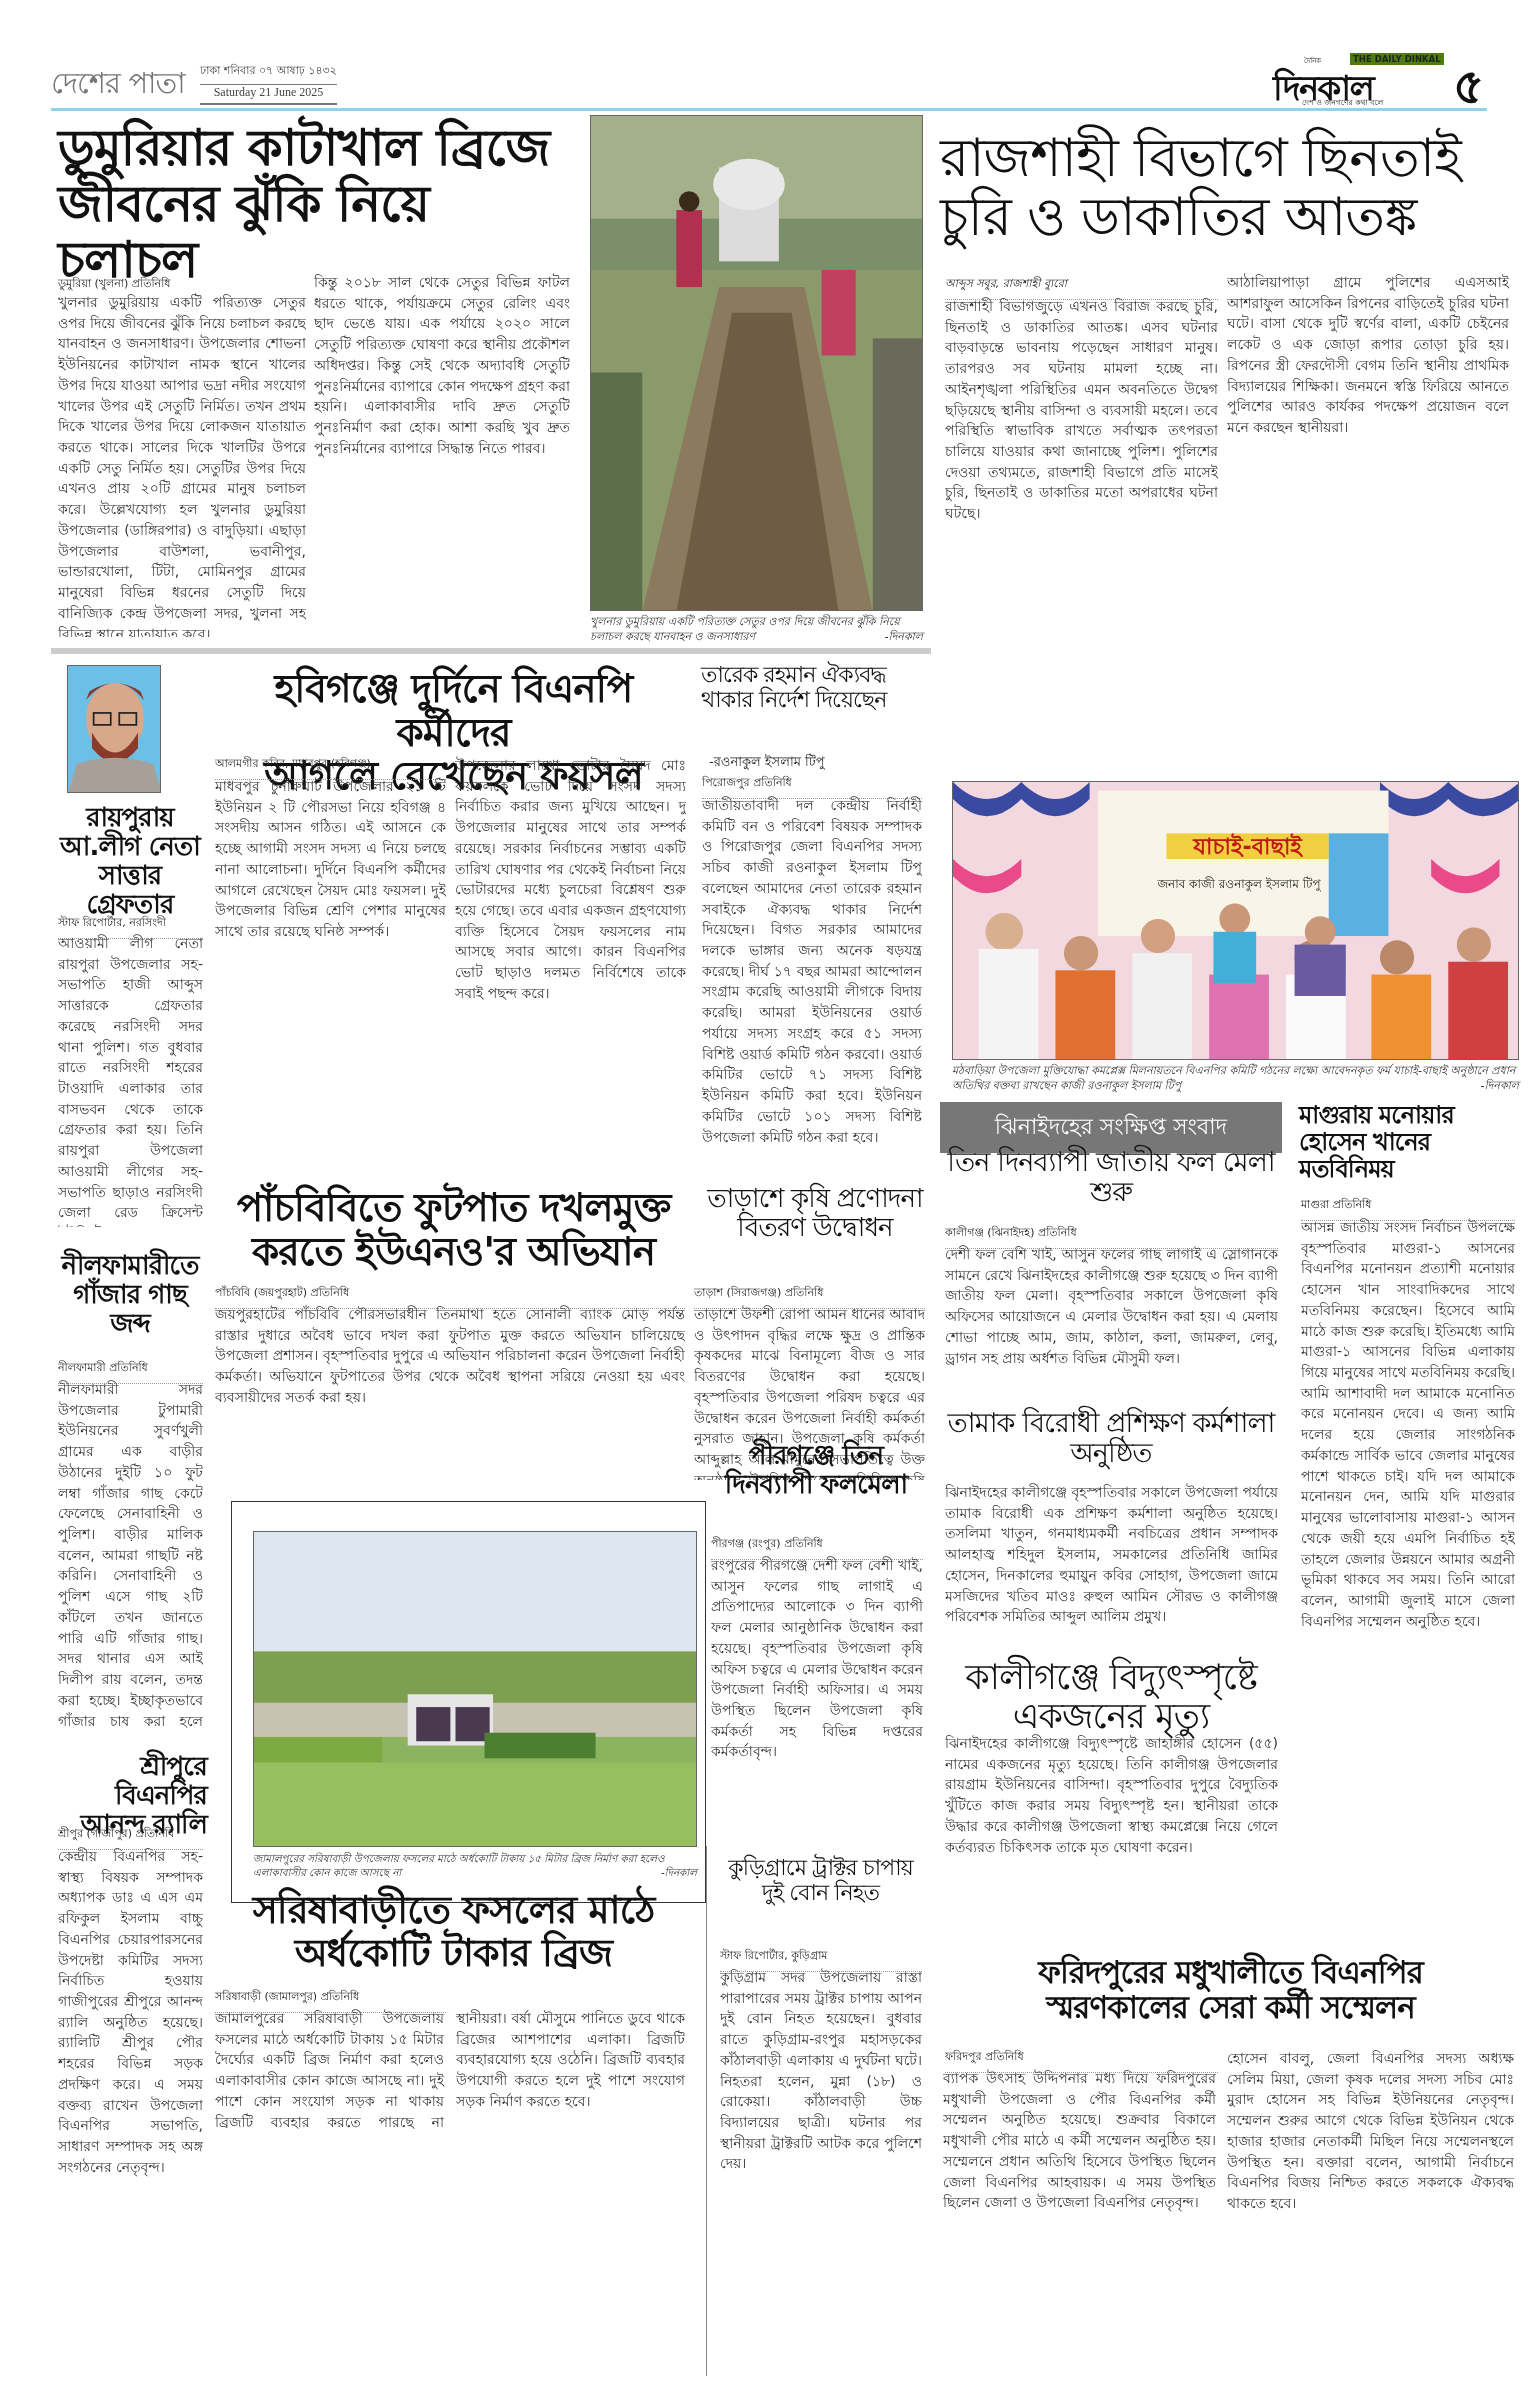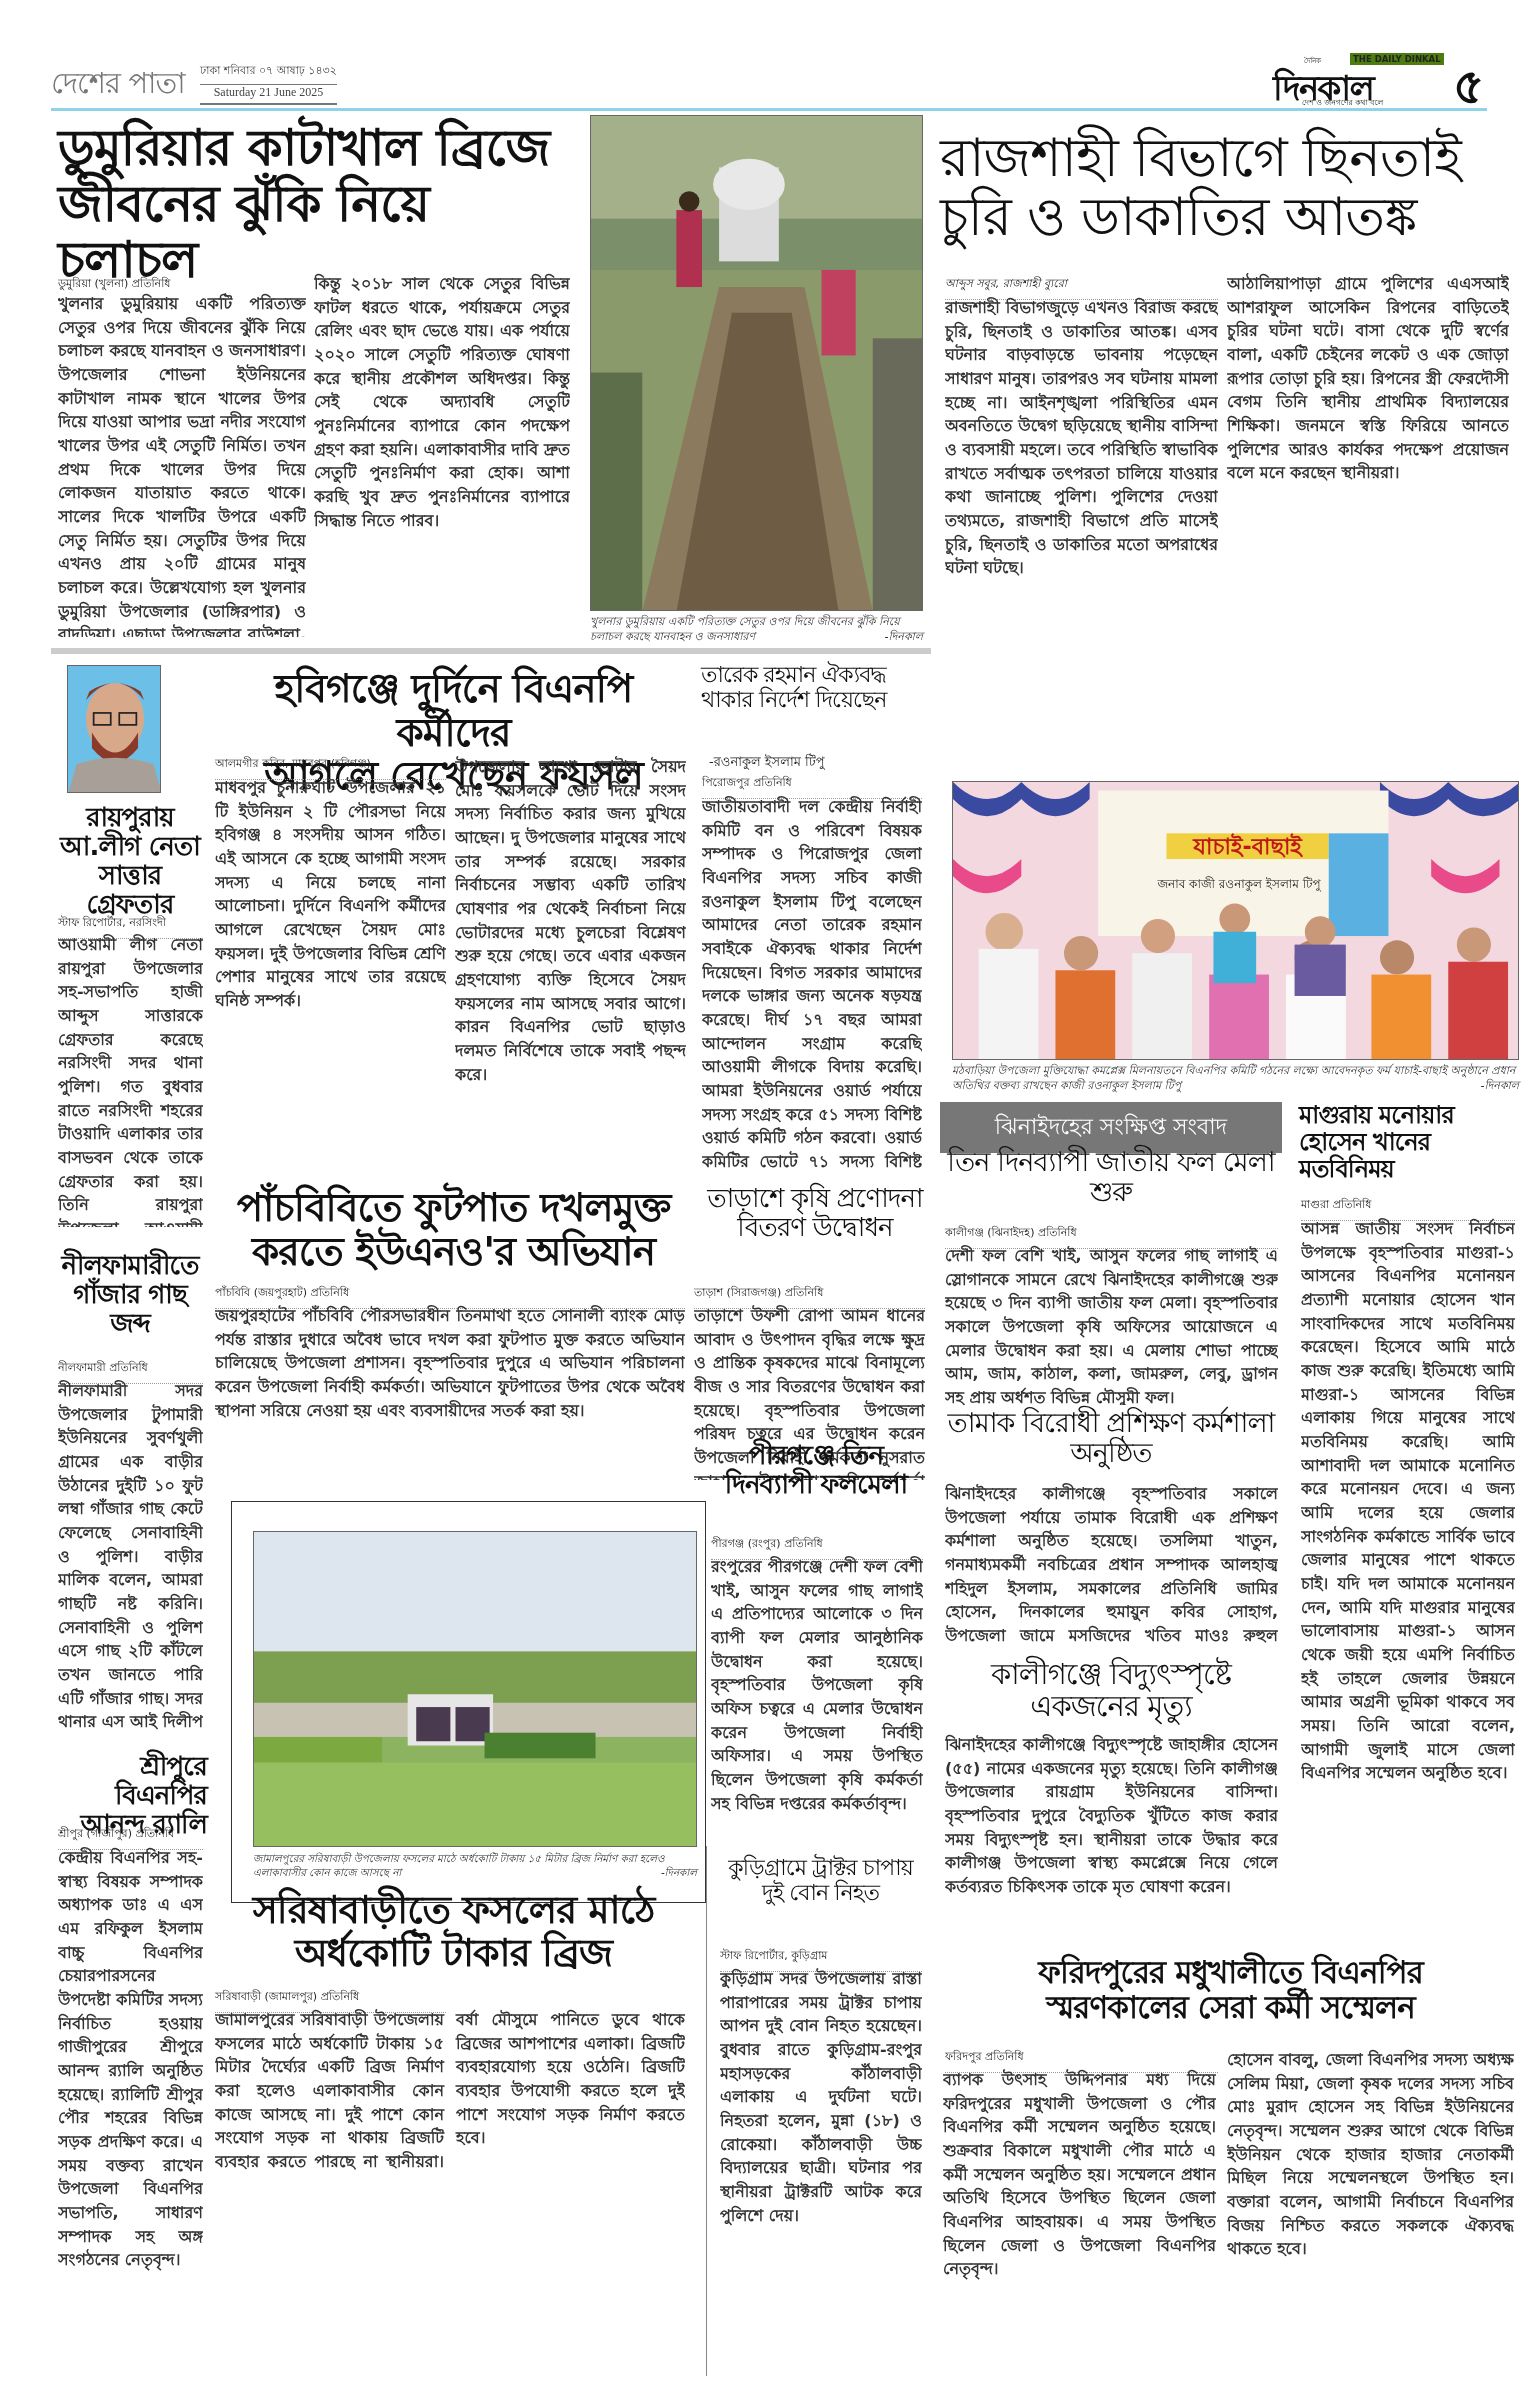--- a/index.html
+++ b/index.html
@@ -17,21 +17,21 @@
   .page-num { left: 1453px; top: 50px; font-size: 48px; font-weight: bold; color:#111; font-family:"DejaVu Serif", serif; }
   .topline { left: 51px; top: 108px; width: 1436px; height: 2.6px; background: #8fd3e8; }
 
   .headline { font-weight: bold; color: #111; line-height: 1.12; letter-spacing: -0.9px; }
   .hl-xl { font-size: 50px; }
   .hl-l { font-size: 39px; }
   .hl-m { font-size: 32px; }
   .hl-s { font-size: 26px; }
   .thin { font-weight: normal; }
   .byline { font-size: 11px; color: #222; border-bottom: 0.9px dotted #999; padding-bottom: 5.1px; }
-  .body-text { font-size: 16px; line-height: 1.48; color: #333; text-align: justify; overflow: hidden; font-weight: bold; }
+  .body-text { font-size: 14px; line-height: 1.48; color: #333; text-align: justify; overflow: hidden; }
   .caption { font-size: 11px; font-style: italic; color: #333; line-height: 1.4; }
   .hr-gray { height: 6px; background: #ccc; }
   .vline { width: 0.9px; background: #888; }
   .photo { overflow: hidden; border: 0.9px solid #666; }
   .section-banner { background: #777; color: #fff; font-size: 22px; text-align: center; padding: 6.8px 0; }
 </style>
 </head>
 <body>
 
 <div class="abs masthead-section">দেশের পাতা</div>
@@ -150,21 +150,21 @@
   <span>মঠবাড়িয়া উপজেলা মুক্তিযোদ্ধা কমপ্লেক্স মিলনায়তনে বিএনপির কমিটি গঠনের লক্ষ্যে আবেদনকৃত ফর্ম যাচাই-বাছাই অনুষ্ঠানে প্রধান অতিথির বক্তব্য রাখছেন কাজী রওনাকুল ইসলাম টিপু</span>
   <span style="float:right;">-দিনকাল</span>
 </div>
 
 <div class="abs section-banner" style="left:940px;top:1102px;width:342px;">ঝিনাইদহের সংক্ষিপ্ত সংবাদ</div>
 <div class="abs headline hl-m thin" style="left:940px;top:1147px;width:342px;text-align:center;font-size:27px;">তিন দিনব্যাপী জাতীয় ফল মেলা শুরু</div>
 <div class="abs byline" style="left:945px;top:1224px;width:333px;">কালীগঞ্জ (ঝিনাইদহ) প্রতিনিধি</div>
 <div class="abs body-text" style="left:945px;top:1244px;width:333px;height:161px;">দেশী ফল বেশি খাই, আসুন ফলের গাছ লাগাই এ স্লোগানকে সামনে রেখে ঝিনাইদহের কালীগঞ্জে শুরু হয়েছে ৩ দিন ব্যাপী জাতীয় ফল মেলা। বৃহস্পতিবার সকালে উপজেলা কৃষি অফিসের আয়োজনে এ মেলার উদ্বোধন করা হয়। এ মেলায় শোভা পাচ্ছে আম, জাম, কাঠাল, কলা, জামরুল, লেবু, ড্রাগন সহ প্রায় অর্ধশত বিভিন্ন মৌসুমী ফল।</div>
 <div class="abs headline hl-m thin" style="left:940px;top:1408px;width:342px;text-align:center;font-size:27px;">তামাক বিরোধী প্রশিক্ষণ কর্মশালা অনুষ্ঠিত</div>
 <div class="abs body-text" style="left:945px;top:1482px;width:333px;height:167px;">ঝিনাইদহের কালীগঞ্জে বৃহস্পতিবার সকালে উপজেলা পর্যায়ে তামাক বিরোধী এক প্রশিক্ষণ কর্মশালা অনুষ্ঠিত হয়েছে। তসলিমা খাতুন, গনমাধ্যমকর্মী নবচিত্রের প্রধান সম্পাদক আলহাজ্ব শহিদুল ইসলাম, সমকালের প্রতিনিধি জামির হোসেন, দিনকালের হুমায়ুন কবির সোহাগ, উপজেলা জামে মসজিদের খতিব মাওঃ রুহুল আমিন সৌরভ ও কালীগঞ্জ পরিবেশক সমিতির আব্দুল আলিম প্রমুখ।</div>
-<div class="abs headline hl-m thin" style="left:940px;top:1658px;width:342px;text-align:center;font-size:29px;">কালীগঞ্জে বিদ্যুৎস্পৃষ্টে একজনের মৃত্যু</div>
+<div class="abs headline hl-m thin" style="left:940px;top:1658px;width:342px;text-align:center;font-size:35px;">কালীগঞ্জে বিদ্যুৎস্পৃষ্টে একজনের মৃত্যু</div>
 <div class="abs body-text" style="left:945px;top:1733px;width:333px;height:205px;">ঝিনাইদহের কালীগঞ্জে বিদ্যুৎস্পৃষ্টে জাহাঙ্গীর হোসেন (৫৫) নামের একজনের মৃত্যু হয়েছে। তিনি কালীগঞ্জ উপজেলার রায়গ্রাম ইউনিয়নের বাসিন্দা। বৃহস্পতিবার দুপুরে বৈদ্যুতিক খুঁটিতে কাজ করার সময় বিদ্যুৎস্পৃষ্ট হন। স্থানীয়রা তাকে উদ্ধার করে কালীগঞ্জ উপজেলা স্বাস্থ্য কমপ্লেক্সে নিয়ে গেলে কর্তব্যরত চিকিৎসক তাকে মৃত ঘোষণা করেন।</div>
 
 <div class="abs headline hl-s" style="left:1299px;top:1102px;width:222px;font-size:24px;">মাগুরায় মনোয়ার হোসেন খানের মতবিনিময়</div>
 <div class="abs byline" style="left:1301px;top:1196px;width:214px;">মাগুরা প্রতিনিধি</div>
 <div class="abs body-text" style="left:1301px;top:1217px;width:214px;height:720px;">আসন্ন জাতীয় সংসদ নির্বাচন উপলক্ষে বৃহস্পতিবার মাগুরা-১ আসনের বিএনপির মনোনয়ন প্রত্যাশী মনোয়ার হোসেন খান সাংবাদিকদের সাথে মতবিনিময় করেছেন। হিসেবে আমি মাঠে কাজ শুরু করেছি। ইতিমধ্যে আমি মাগুরা-১ আসনের বিভিন্ন এলাকায় গিয়ে মানুষের সাথে মতবিনিময় করেছি। আমি আশাবাদী দল আমাকে মনোনিত করে মনোনয়ন দেবে। এ জন্য আমি দলের হয়ে জেলার সাংগঠনিক কর্মকান্ডে সার্বিক ভাবে জেলার মানুষের পাশে থাকতে চাই। যদি দল আমাকে মনোনয়ন দেন, আমি যদি মাগুরার মানুষের ভালোবাসায় মাগুরা-১ আসন থেকে জয়ী হয়ে এমপি নির্বাচিত হই তাহলে জেলার উন্নয়নে আমার অগ্রনী ভূমিকা থাকবে সব সময়। তিনি আরো বলেন, আগামী জুলাই মাসে জেলা বিএনপির সম্মেলন অনুষ্ঠিত হবে।</div>
 
 <div class="abs headline hl-s" style="left:53px;top:1251px;width:154px;text-align:center;">নীলফামারীতে গাঁজার গাছ জব্দ</div>
 <div class="abs byline" style="left:58px;top:1359px;width:145px;">নীলফামারী প্রতিনিধি</div>
 <div class="abs body-text" style="left:58px;top:1379px;width:145px;height:352px;">নীলফামারী সদর উপজেলার টুপামারী ইউনিয়নের সুবর্ণখুলী গ্রামের এক বাড়ীর উঠানের দুইটি ১০ ফুট লম্বা গাঁজার গাছ কেটে ফেলেছে সেনাবাহিনী ও পুলিশ। বাড়ীর মালিক বলেন, আমরা গাছটি নষ্ট করিনি। সেনাবাহিনী ও পুলিশ এসে গাছ ২টি কাঁটলে তখন জানতে পারি এটি গাঁজার গাছ। সদর থানার এস আই দিলীপ রায় বলেন, তদন্ত করা হচ্ছে। ইচ্ছাকৃতভাবে গাঁজার চাষ করা হলে বাড়ীর মালিককে আইনের আওতায় আনা হবে।</div>
 

